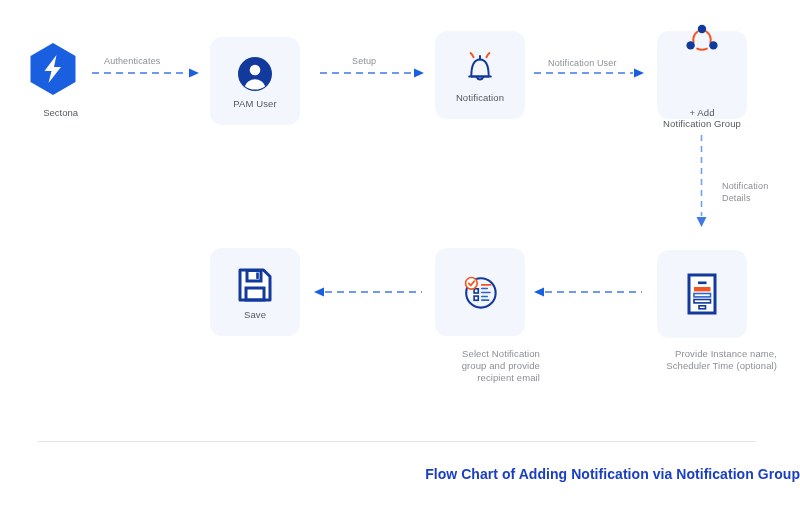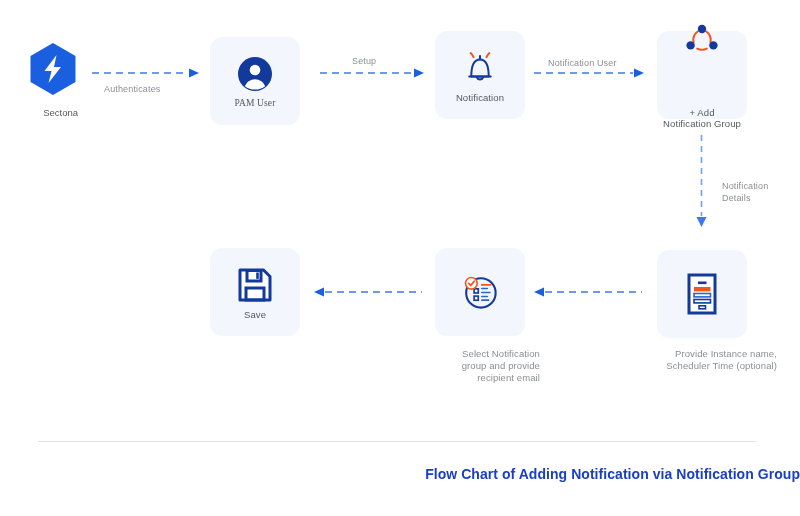--- a/index.html
+++ b/index.html
@@ -121,27 +121,27 @@
   <div class="logo-wrap" style="left:22px; top:42px; width:56px;">
     <span>
       <svg width="50" height="54" viewBox="0 0 50 54">
         <polygon points="25,1 47.5,14 47.5,40 25,53 2.5,40 2.5,14" fill="#1a5fe0"></polygon>
         <path d="M28.5 13 L16.5 29 L23.5 29 L20.5 41 L33 25 L26 25 Z" fill="#ffffff"></path>
       </svg>
     </span>
     <div class="logo-caption">Sectona</div>
   </div>
 
-  <div class="edge-label" style="left:104px; top:55px;margin-top:28px;">Authenticates</div>
+  <div class="edge-label" style="left:104px; top:55px;">Authenticates</div>
   <svg class="connector" style="left:90px; top:65px;" width="115" height="16">
     <line x1="2" y1="8" x2="98" y2="8" stroke="#3f7ae8" stroke-width="1.6" stroke-dasharray="7,5"></line>
     <polygon points="99,3.5 109,8 99,12.5" fill="#1a5fe0"></polygon>
   </svg>
 
-  <div class="node" style="left:210px; top:37px;font-family:Liberation Serif, serif;">
+  <div class="node" style="left:210px; top:37px;">
     <span class="glyph">
       <svg width="38" height="38" viewBox="0 0 38 38">
         <circle cx="19" cy="19" r="17" fill="#12399c"></circle>
         <circle cx="19" cy="15" r="5.3" fill="#ffffff"></circle>
         <path d="M8.8 31.2 a10.6 9.4 0 0 1 20.4 0 a17 17 0 0 1 -20.4 0 Z" fill="#ffffff"></path>
       </svg>
     </span>
     <div class="node-label">PAM User</div>
   </div>
 

